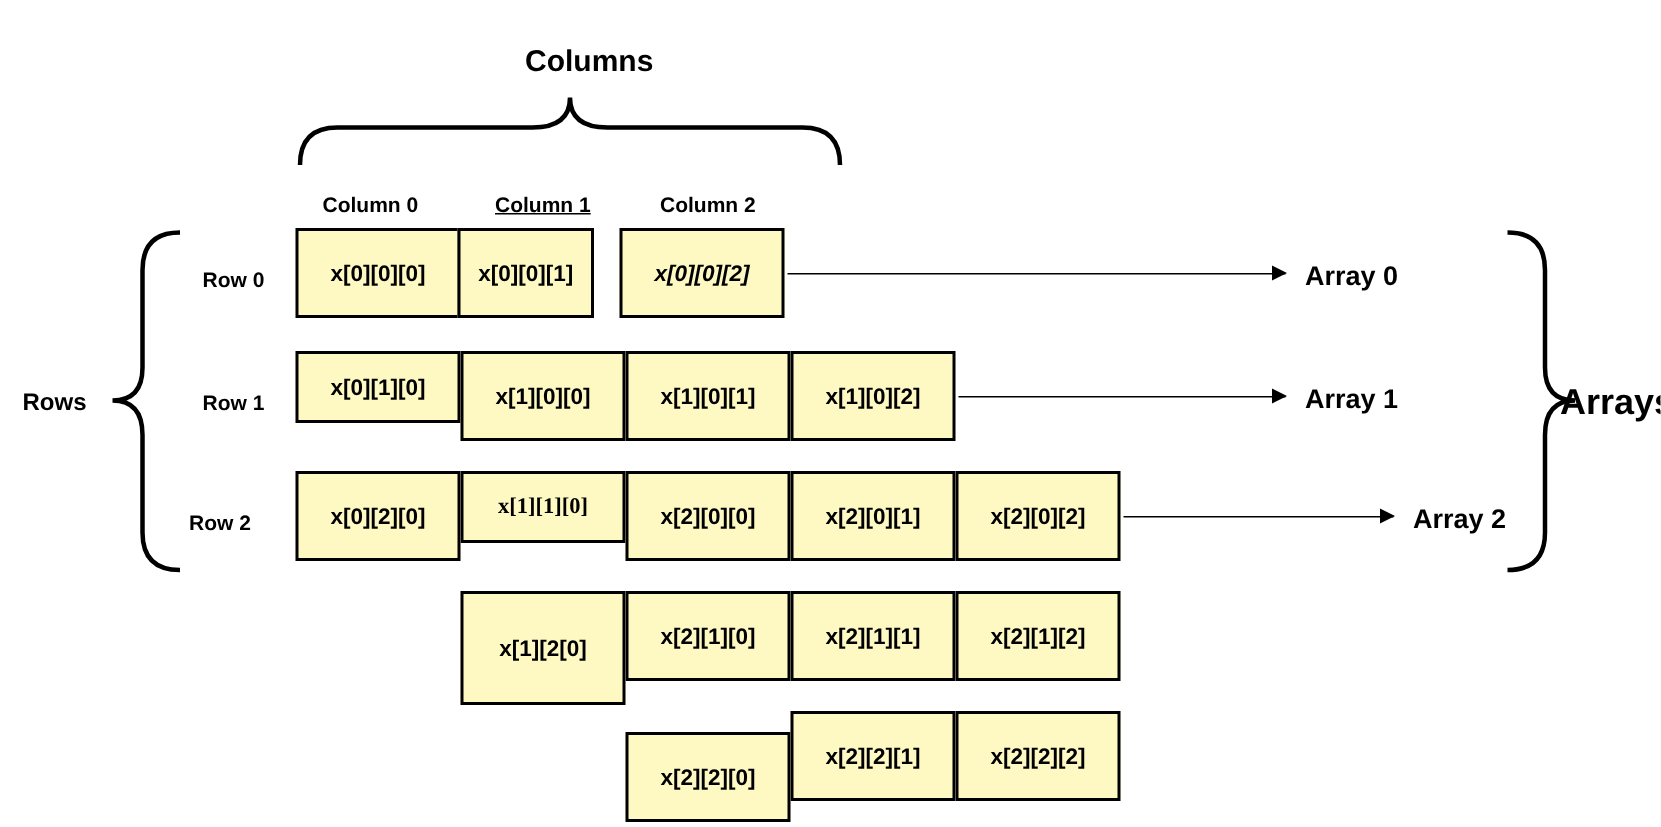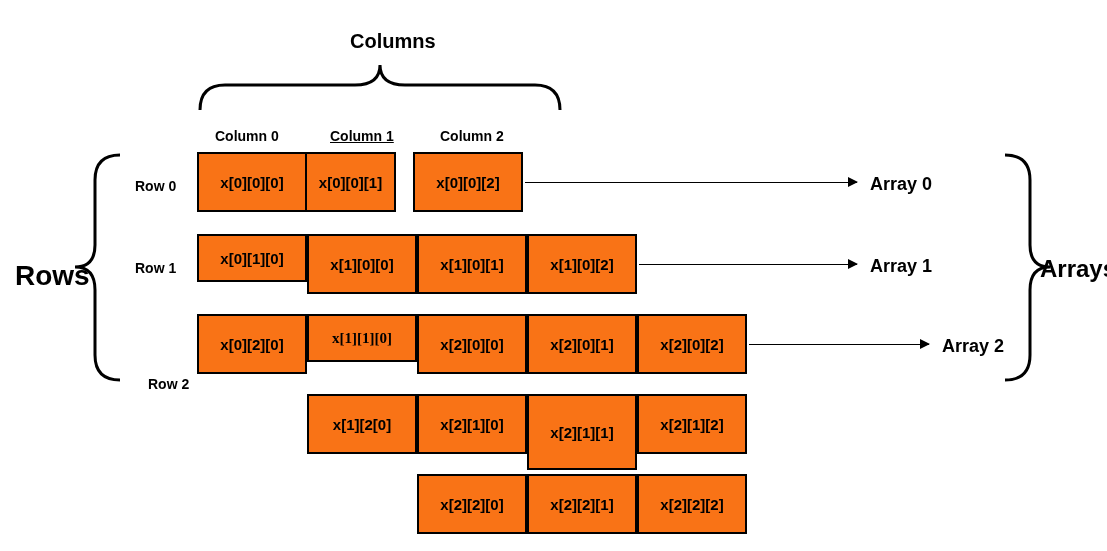--- a/index.html
+++ b/index.html
@@ -10,29 +10,29 @@
       height: 551px;
       position: relative;
       overflow: hidden;
     }
     .label {
       position: absolute;
       font-weight: bold;
       color: #000;
     }
     .columns-label { font-size: 20px; }
-    .rows-label { font-size: 28px; }
+    .rows-label { font-size: 16px; }
     .arrays-label { font-size: 24px; }
     .col-header { font-size: 14px; }
     .row-header { font-size: 14px; text-align: center; }
     .array-label { font-size: 18px; }
     .cell {
       position: absolute;
       border: 2px solid #000;
-      background: #f97316;
+      background: #fef9c3;
       display: flex;
       align-items: center;
       justify-content: center;
       font-size: 15px;
       font-weight: bold;
       padding: 2px;
     }
     .brace { position: absolute; }
     .arrow {
       position: absolute;
@@ -63,41 +63,41 @@
 <span class="label col-header" style="left:440px; top:128px;">Column 2</span>
 
 <span class="label rows-label" style="left:15px; top:260px;">Rows</span>
 
 <svg class="brace" style="left:70px; top:150px; width:55px; height:235px;" viewBox="0 0 55 235">
   <path d="M 50 5 Q 25 5 25 30 L 25 95 Q 25 117 5 117 Q 25 117 25 140 L 25 205 Q 25 230 50 230" fill="none" stroke="#000" stroke-width="3"></path>
 </svg>
 
 <span class="label row-header" style="left:135px; top:178px;">Row 0</span>
 <span class="label row-header" style="left:135px; top:260px;">Row 1</span>
-<span class="label row-header" style="left:148px; top:340px;margin-top:36px;">Row 2</span>
+<span class="label row-header" style="left:126px; top:340px;">Row 2</span>
 
 <div class="cell" style="left:197px; top:152px; width:110px; height:60px;">x[0][0][0]</div>
 <div class="cell" style="left:305px; top:152px; width:91px; height:60px;">x[0][0][1]</div>
-<div class="cell" style="left:413px; top:152px; width:110px; height:60px;">x[0][0][2]</div>
+<div class="cell" style="left:413px; top:152px; width:110px; height:60px;font-style:italic;">x[0][0][2]</div>
 <div class="cell" style="left:197px; top:234px; width:110px; height:48px;">x[0][1][0]</div>
 <div class="cell" style="left:197px; top:314px; width:110px; height:60px;">x[0][2][0]</div>
 
 <div class="cell" style="left:307px; top:234px; width:110px; height:60px;">x[1][0][0]</div>
 <div class="cell" style="left:417px; top:234px; width:110px; height:60px;">x[1][0][1]</div>
 <div class="cell" style="left:527px; top:234px; width:110px; height:60px;">x[1][0][2]</div>
 <div class="cell" style="left:307px; top:314px; width:110px; height:48px;font-family:Liberation Serif, serif;">x[1][1][0]</div>
-<div class="cell" style="left:307px; top:394px; width:110px; height:60px;">x[1][2[0]</div>
+<div class="cell" style="left:307px; top:394px; width:110px; height:76px;">x[1][2[0]</div>
 
 <div class="cell" style="left:417px; top:314px; width:110px; height:60px;">x[2][0][0]</div>
 <div class="cell" style="left:527px; top:314px; width:110px; height:60px;">x[2][0][1]</div>
 <div class="cell" style="left:637px; top:314px; width:110px; height:60px;">x[2][0][2]</div>
 <div class="cell" style="left:417px; top:394px; width:110px; height:60px;">x[2][1][0]</div>
-<div class="cell" style="left:527px; top:394px; width:110px; height:76px;">x[2][1][1]</div>
+<div class="cell" style="left:527px; top:394px; width:110px; height:60px;">x[2][1][1]</div>
 <div class="cell" style="left:637px; top:394px; width:110px; height:60px;">x[2][1][2]</div>
-<div class="cell" style="left:417px; top:474px; width:110px; height:60px;">x[2][2][0]</div>
+<div class="cell" style="left:417px; top:488px; width:110px; height:60px;">x[2][2][0]</div>
 <div class="cell" style="left:527px; top:474px; width:110px; height:60px;">x[2][2][1]</div>
 <div class="cell" style="left:637px; top:474px; width:110px; height:60px;">x[2][2][2]</div>
 
 <div class="arrow" style="left:525px; top:182px; width:332px;"></div>
 <div class="arrow" style="left:639px; top:264px; width:218px;"></div>
 <div class="arrow" style="left:749px; top:344px; width:180px;"></div>
 
 <span class="label array-label" style="left:870px; top:174px;">Array 0</span>
 <span class="label array-label" style="left:870px; top:256px;">Array 1</span>
 <span class="label array-label" style="left:942px; top:336px;">Array 2</span>

